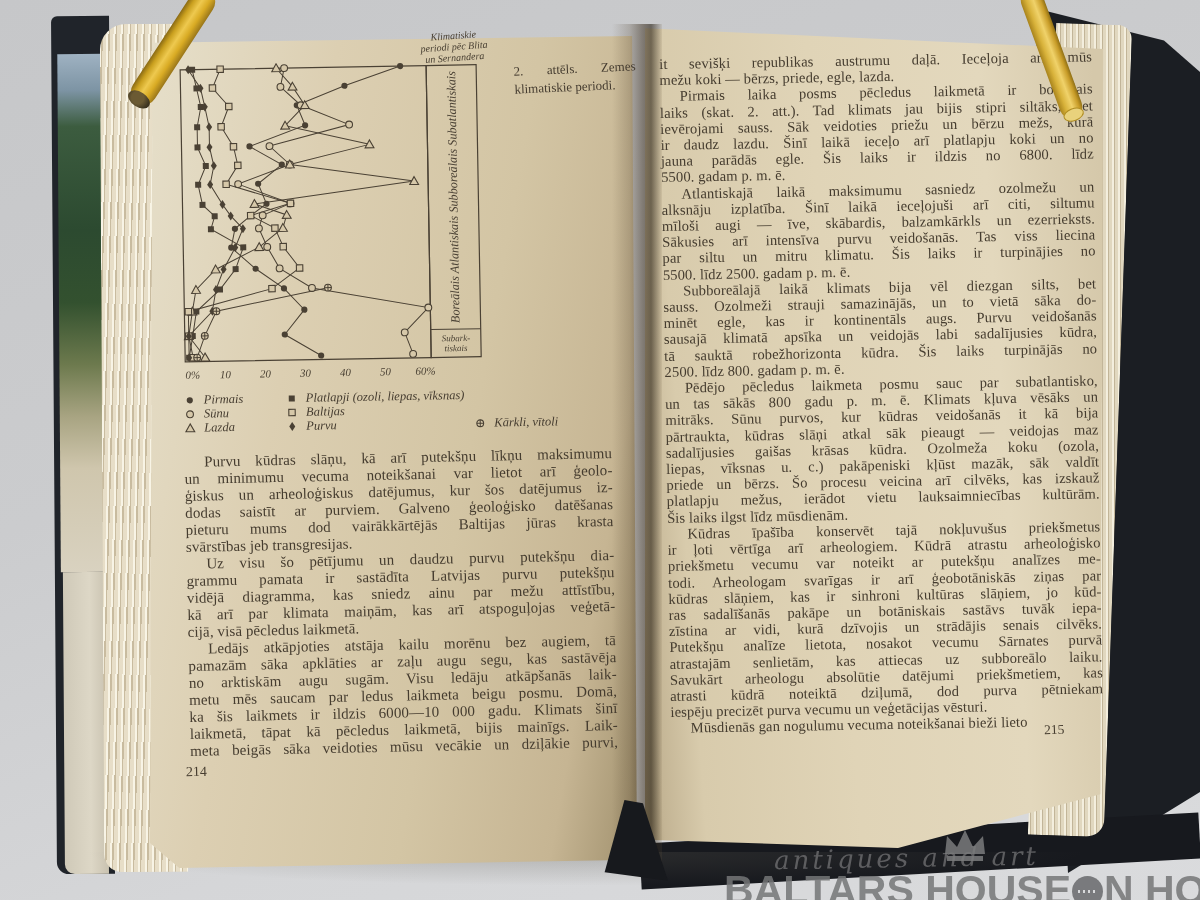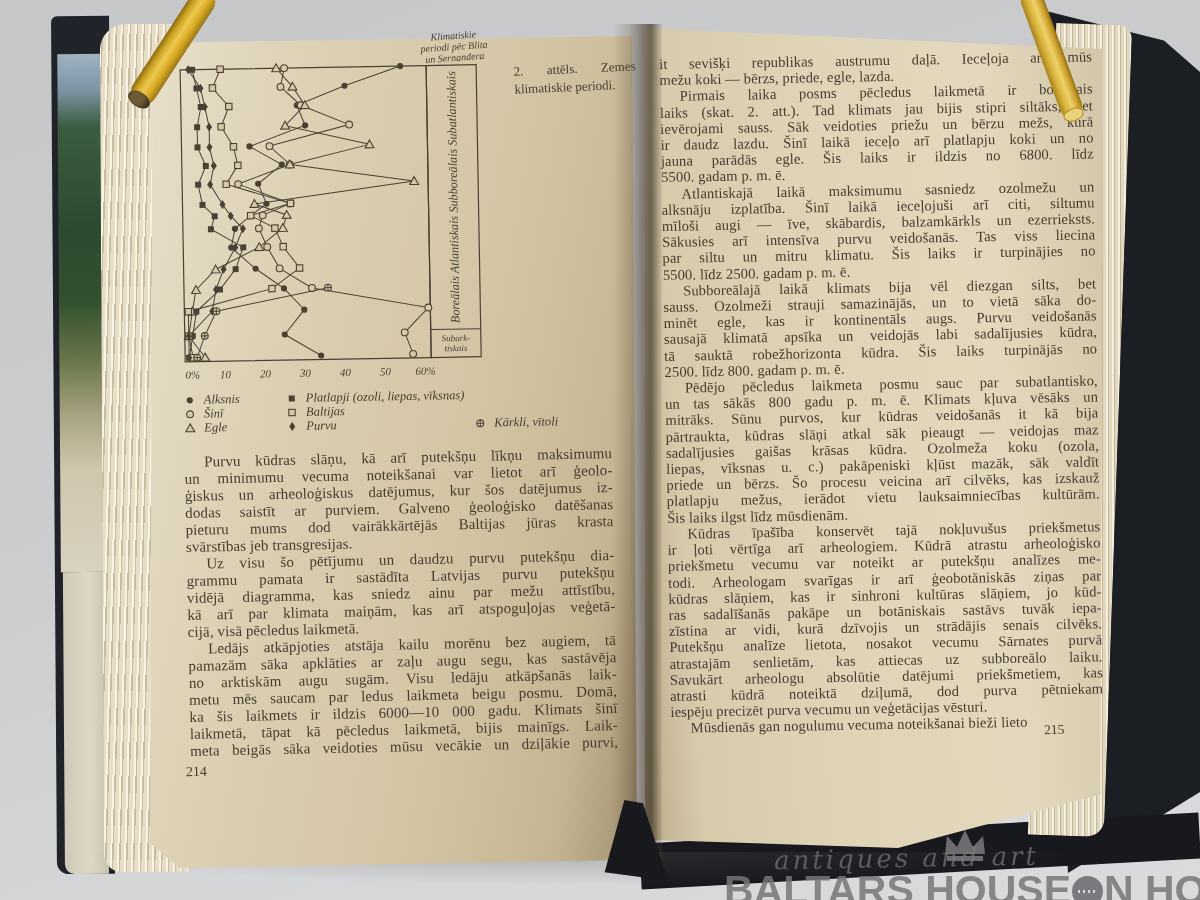--- a/index.html
+++ b/index.html
@@ -241,49 +241,49 @@
   <div class="fig-caption">
     <div class="cl">2. attēls. Zemes</div>
     <div>klimatiskie periodi.</div>
   </div>
   <div class="legend">
       <div class="lg-row">
         <span class="lg-item">
           <svg width="16" height="13">
             <circle cx="8" cy="6.5" r="3.1" fill="#4a4134"></circle>
           </svg>
-          <span>Alksnis</span>
+          <span>Pirmais</span>
         </span>
         <span class="lg-item">
           <svg width="16" height="13">
             <rect x="5" y="3.5" width="6" height="6" fill="#4a4134"></rect>
           </svg>
           <span>Platlapji (ozoli, liepas, vīksnas)</span>
         </span>
       </div>
       <div class="lg-row">
         <span class="lg-item">
           <svg width="16" height="13">
             <circle cx="8" cy="6.5" r="3.4" fill="#d6c8a9" stroke="#4a4134" stroke-width="1.1"></circle>
           </svg>
-          <span>Šinī</span>
+          <span>Sūnu</span>
         </span>
         <span class="lg-item">
           <svg width="16" height="13">
             <rect x="4.8" y="3.3" width="6.4" height="6.4" fill="#d6c8a9" stroke="#4a4134" stroke-width="1.1"></rect>
           </svg>
           <span>Baltijas</span>
         </span>
       </div>
       <div class="lg-row">
         <span class="lg-item">
           <svg width="16" height="13">
             <path d="M 8 2.0999999999999996 L 3.5999999999999996 9.9 L 12.4 9.9 Z" fill="#d6c8a9" stroke="#4a4134" stroke-width="1.1"></path>
           </svg>
-          <span>Egle</span>
+          <span>Lazda</span>
         </span>
         <span class="lg-item">
           <svg width="16" height="13">
             <path d="M 8 2 L 11 6.5 L 8 11 L 5 6.5 Z" fill="#4a4134"></path>
           </svg>
           <span>Purvu</span>
         </span>
         <span class="lg-item">
           <svg width="16" height="13">
             <circle cx="8" cy="6.5" r="3.4" fill="#d6c8a9" stroke="#4a4134" stroke-width="1.1"></circle>

